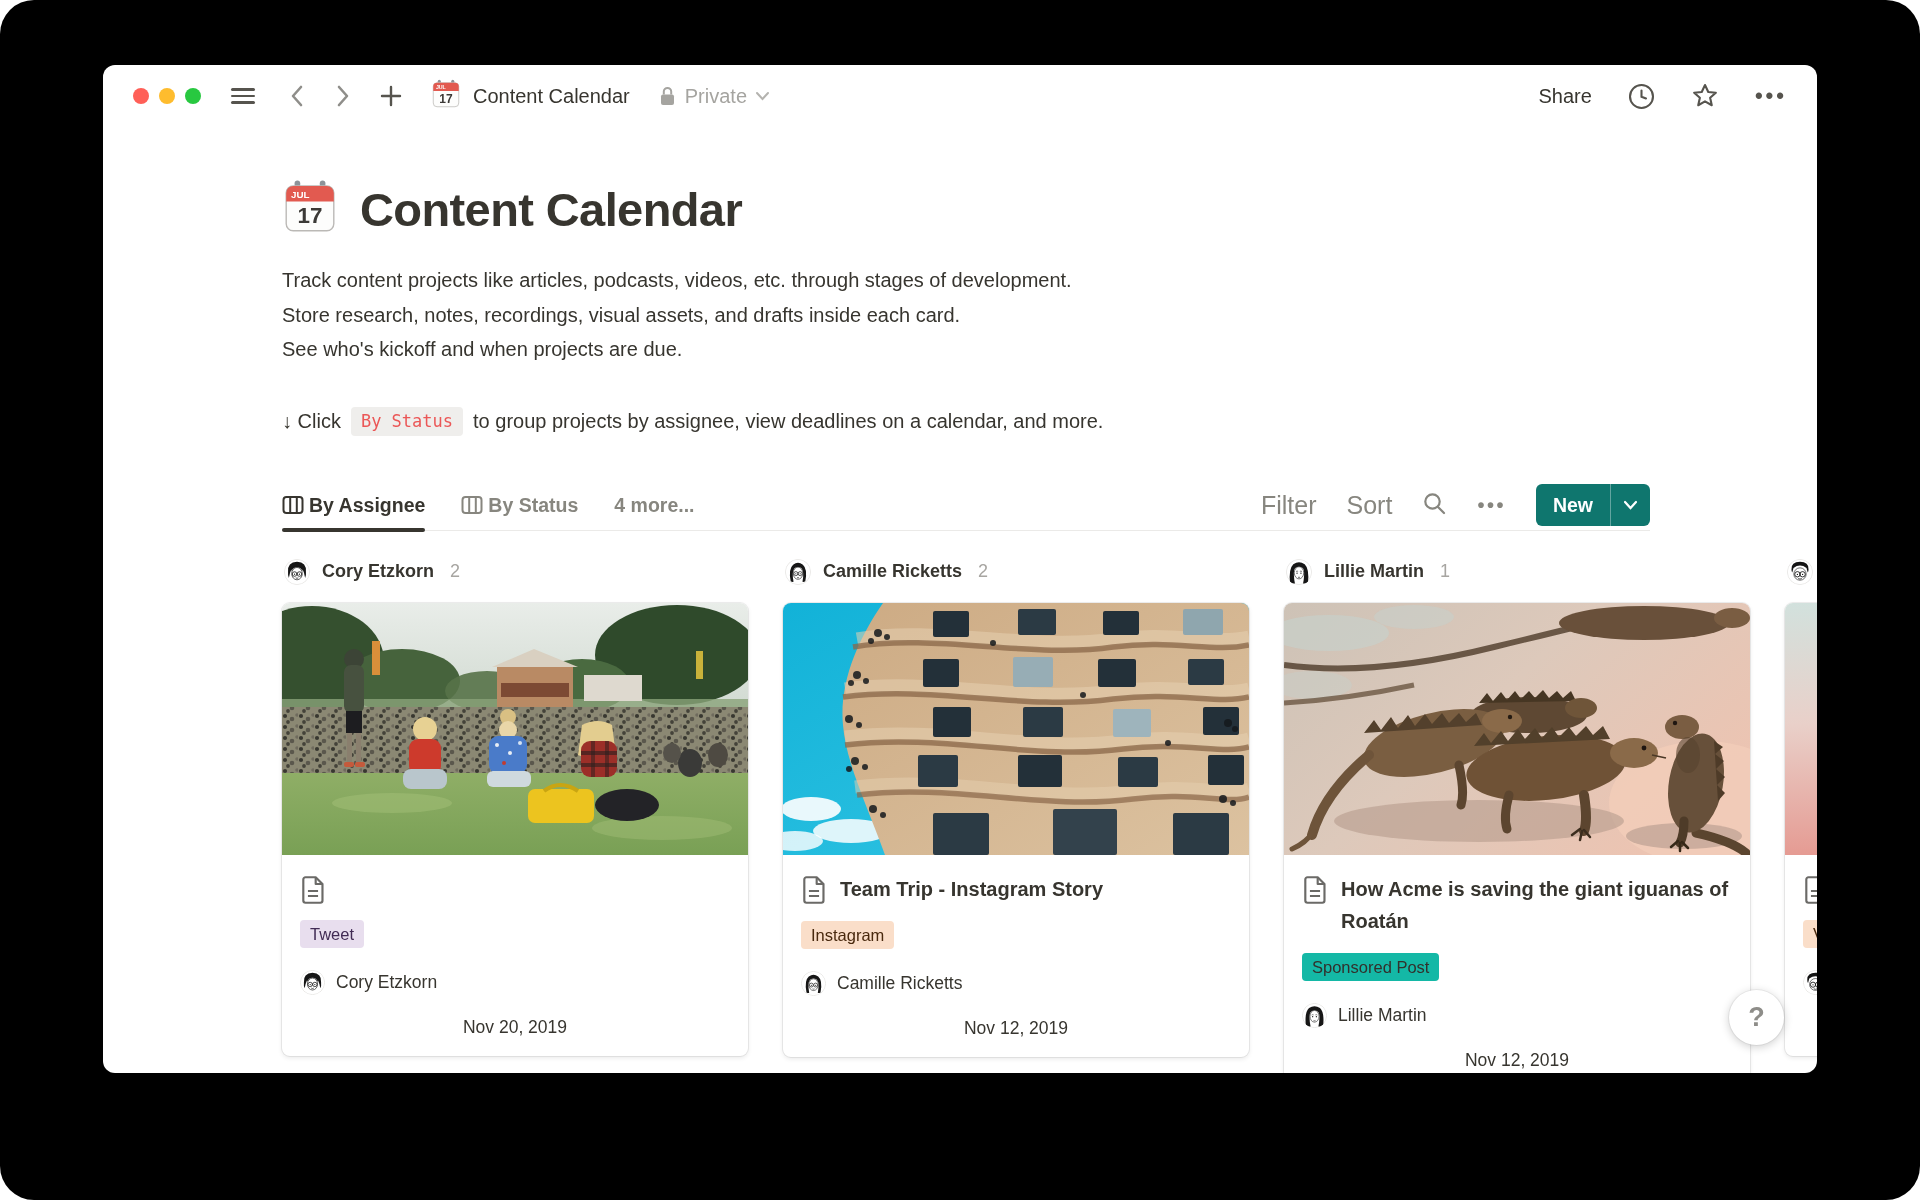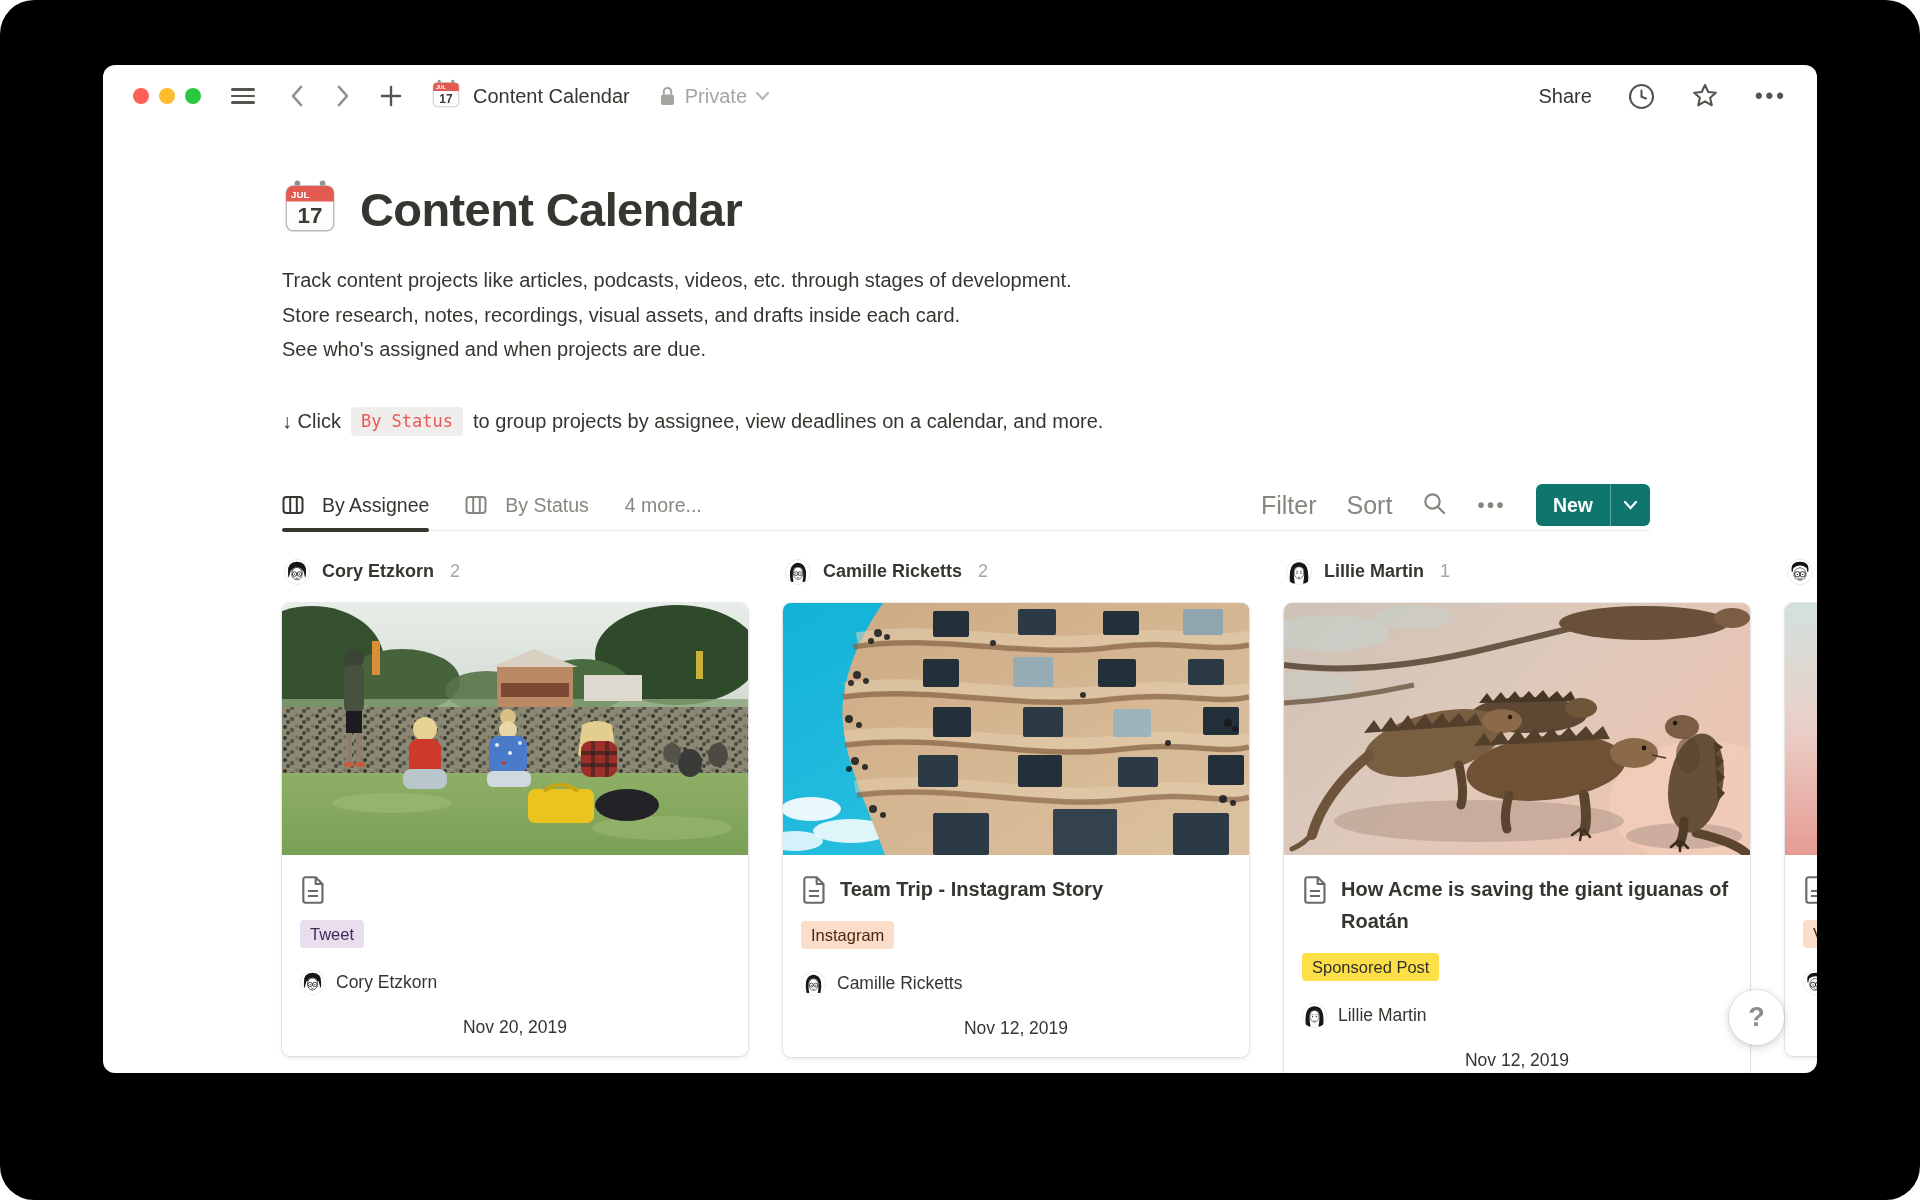--- a/index.html
+++ b/index.html
@@ -35,21 +35,21 @@
   .desc { margin-top:24px; }
   .desc p { font-size:20px; line-height:34.5px; color:#37352F; }
   .hint { margin-top:40px; display:flex; align-items:center; gap:10px; font-size:20px; color:#37352F; height:30px; }
   .code-chip { font-family:"DejaVu Sans Mono","Liberation Mono",monospace; font-size:17px;
     background:#EFEEEC; padding:4px 10px 5px; border-radius:4px; }
 
   
   .views-row { margin:44px 167px 0 179px; height:50px; display:flex; align-items:center;
     justify-content:space-between; border-bottom:1px solid #EBEAE8; }
   .tabs { display:flex; gap:36px; height:100%; }
-  .tab { display:flex; align-items:center; gap:18px; font-size:19.5px; font-weight:400;
+  .tab { display:flex; align-items:center; gap:5px; font-size:19.5px; font-weight:700;
     color:#87867F; position:relative; height:100%; }
   .tab.active { color:#37352F; }
   .tab.active::after { content:""; position:absolute; left:0; right:0; bottom:-2px; height:4px;
     background:#37352F; border-radius:3px; }
   .controls { display:flex; align-items:center; gap:30px; }
   .ctl-label { font-size:25px; color:#87867F; font-weight:500; }
   .board-dots { color:#87867F; font-size:20px; letter-spacing:2.5px; font-weight:700; }
   .new-btn { display:flex; height:42px; border-radius:6px; overflow:hidden; color:#fff; }
   .new-main { padding:0 17px; display:flex; align-items:center; font-size:19.5px; font-weight:700; }
   .new-chev { width:40px; display:flex; align-items:center; justify-content:center;
@@ -224,21 +224,21 @@
         <span>
           <svg width="56" height="56">
               <use href="#cal-icon"></use>
             </svg>
         </span>
         <h1 class="page-title">Content Calendar</h1>
       </div>
       <div class="desc">
         <p>Track content projects like articles, podcasts, videos, etc. through stages of development.</p>
         <p>Store research, notes, recordings, visual assets, and drafts inside each card.</p>
-        <p>See who's assigned and when projects are due.</p>
+        <p>See who's kickoff and when projects are due.</p>
       </div>
       <div class="hint">
         <span>↓ Click</span>
         <span class="code-chip" style="color: rgb(235, 87, 87);">By Status</span>
         <span>to group projects by assignee, view deadlines on a calendar, and more.</span>
       </div>
     </div>
 
     <div class="views-row">
       <div class="tabs">
@@ -537,21 +537,21 @@
               <path d="M394 238 l-7 6 M396 240 l0 8 M398 239 l6 6" stroke="#352818" stroke-width="2.5" stroke-linecap="round"></path>
             </svg>
           </div>
           <div class="card-body">
             <div class="card-title-row">
               <svg class="doc-ic" width="26" height="28">
                   <use href="#ic-doc"></use>
                 </svg>
               <span class="card-title">How Acme is saving the giant iguanas of Roatán</span>
             </div>
-            <span class="tag" style="background-color: #fde047; color: rgb(50, 48, 44); text-align: right;">Sponsored Post</span>
+            <span class="tag" style="background-color: #14b8a6; color: rgb(50, 48, 44); text-align: right;">Sponsored Post</span>
             <div class="assignee">
               <span class="av">
                   <svg>
                     <use href="#av-lillie"></use>
                   </svg>
                 </span>
               <span>Lillie Martin</span>
             </div>
             <div class="card-date">Nov 12, 2019</div>
           </div>

